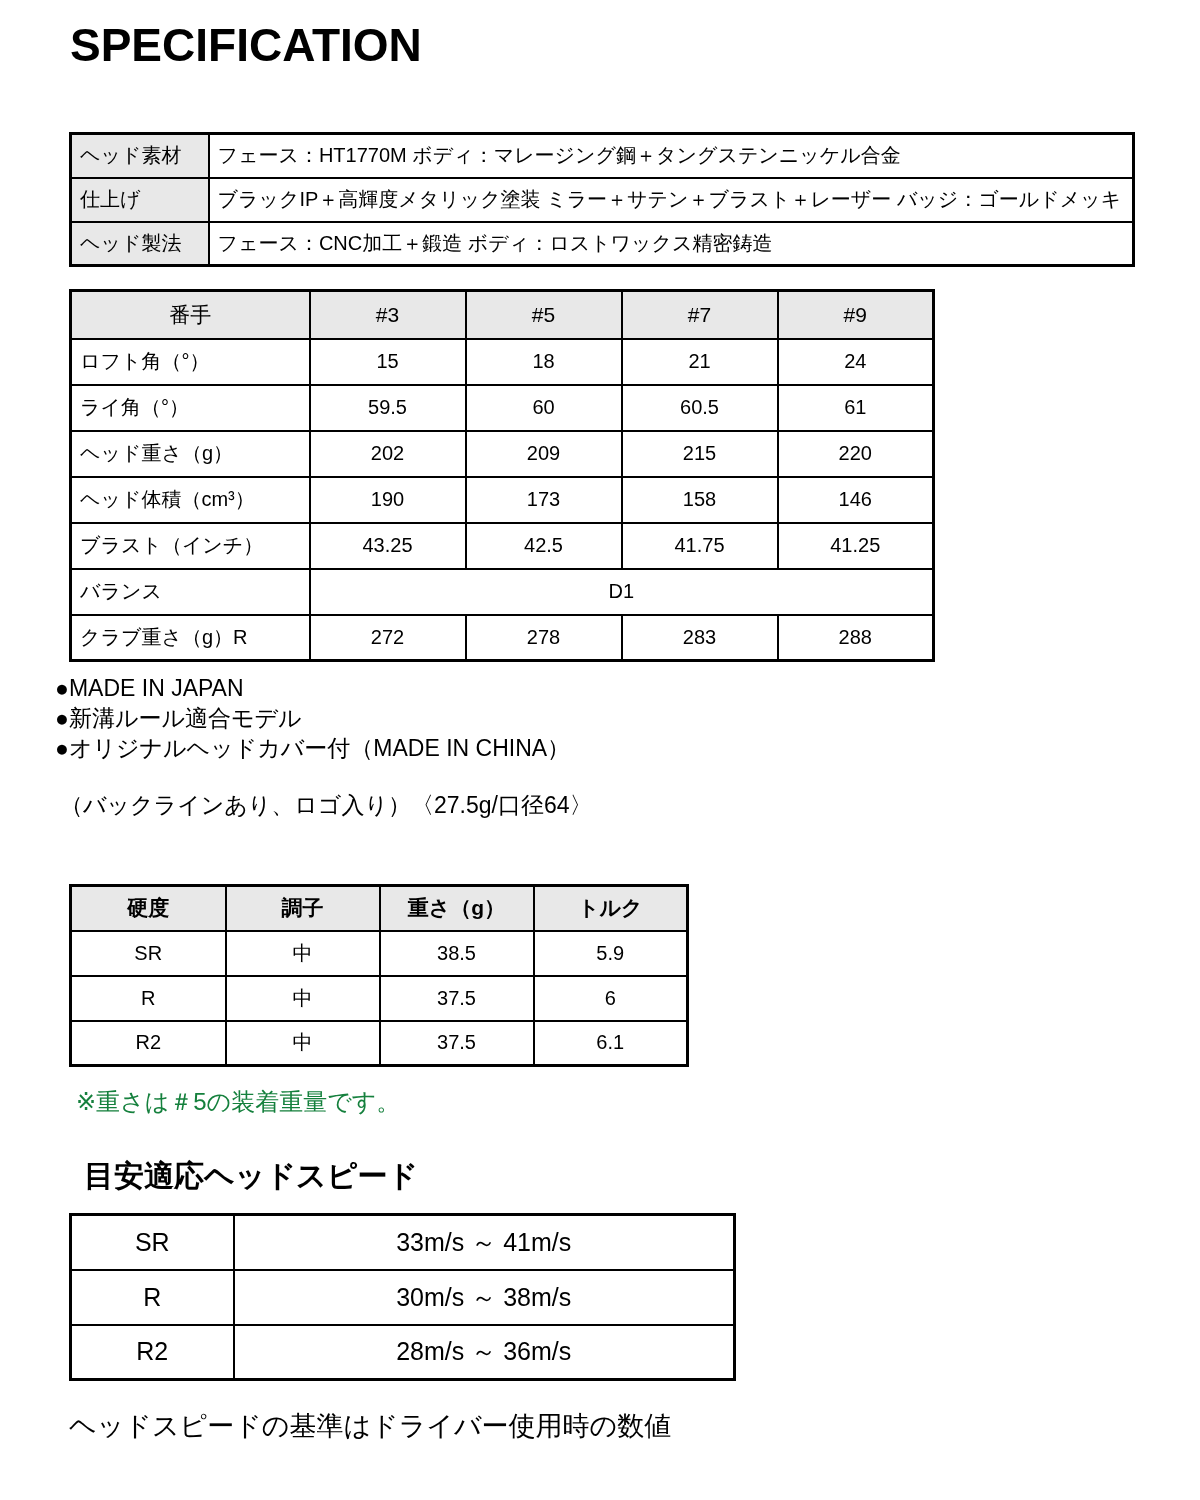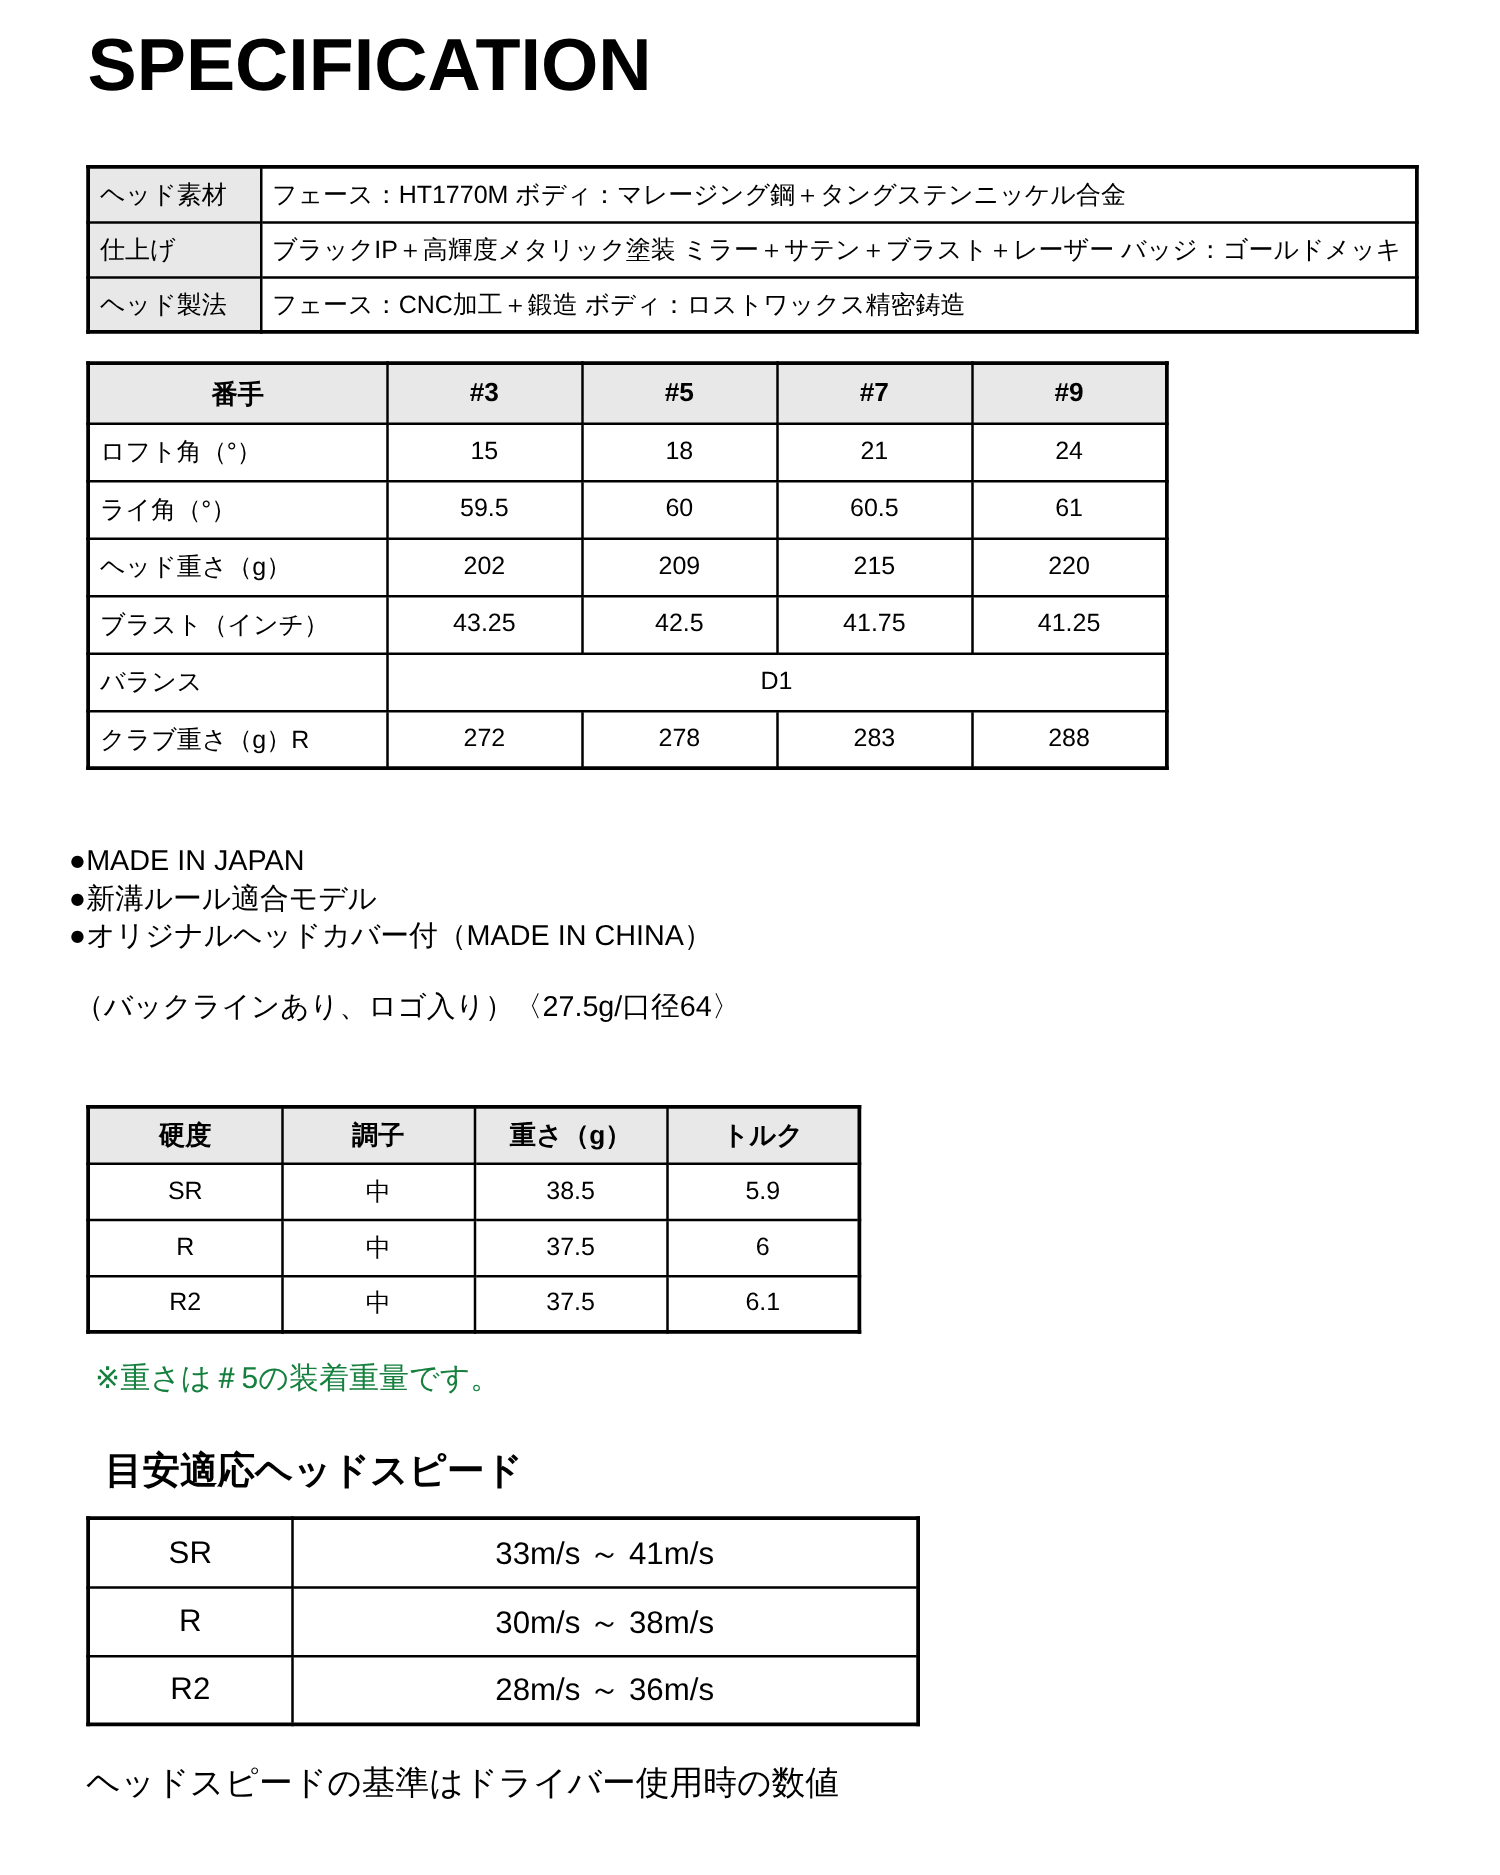--- a/index.html
+++ b/index.html
@@ -6,37 +6,37 @@
   html,body { background:#ffffff; }
   body {
     width:1200px; height:1500px; position:relative;
     font-family:"Liberation Sans","DejaVu Sans",sans-serif;
     color:#000000;
   }
   .abs { position:absolute; }
 
   .page-title {
     left:70px; top:18px;
-    font-size:59px; font-weight:900; letter-spacing:0px;
+    font-size:46px; font-weight:900; letter-spacing:0px;
     font-family:"Liberation Sans","DejaVu Sans",sans-serif;
   }
 
   table { border-collapse:collapse; table-layout:fixed; background:#fff;padding-left:32px; }
   td, th { border:2px solid #000; overflow:hidden; white-space:nowrap; }
   table.outer { border:3px solid #000; }
 
   
   #materials-table { left:69px; top:132px; }
   #materials-table td { height:44px; font-size:20px; font-weight:normal; text-align:left; padding:0 8px; }
   #materials-table td.lbl { background:#e8e8e8; width:138px; }
   #materials-table td.val { width:925px; }
 
   
   #spec-table { left:69px; top:289px; }
-  #spec-table th { height:48px; font-size:21px; font-weight:bold; text-align:center; background:#e8e8e8; }
+  #spec-table th { height:48px; font-size:21px; font-weight:normal; text-align:center; background:#e8e8e8; }
   #spec-table td { height:46px; font-size:20px; }
   #spec-table td.lbl { text-align:left; padding:0 8px; }
   #spec-table td.val { text-align:center; }
 
   
   .bullet-block { left:55px; top:673px; font-size:23px; line-height:30px; }
   .bullet-block .line { white-space:nowrap; }
   .grip-block { left:55px; top:790px; font-size:23px; line-height:31px; }
   .grip-block .line2 { padding-left:5px; }
 
@@ -106,20 +106,27 @@
     <td class="val">60</td>
     <td class="val">60.5</td>
     <td class="val">61</td>
   </tr>
   <tr>
     <td class="lbl">ヘッド重さ（g）</td>
     <td class="val">202</td>
     <td class="val">209</td>
     <td class="val">215</td>
     <td class="val">220</td>
+  </tr>
+  <tr>
+    <td class="lbl">ヘッド体積（cm³）</td>
+    <td class="val">190</td>
+    <td class="val">173</td>
+    <td class="val">158</td>
+    <td class="val">146</td>
   </tr>
   <tr>
     <td class="lbl">ブラスト（インチ）</td>
     <td class="val">43.25</td>
     <td class="val">42.5</td>
     <td class="val">41.75</td>
     <td class="val">41.25</td>
   </tr>
   <tr>
     <td class="lbl">バランス</td>

